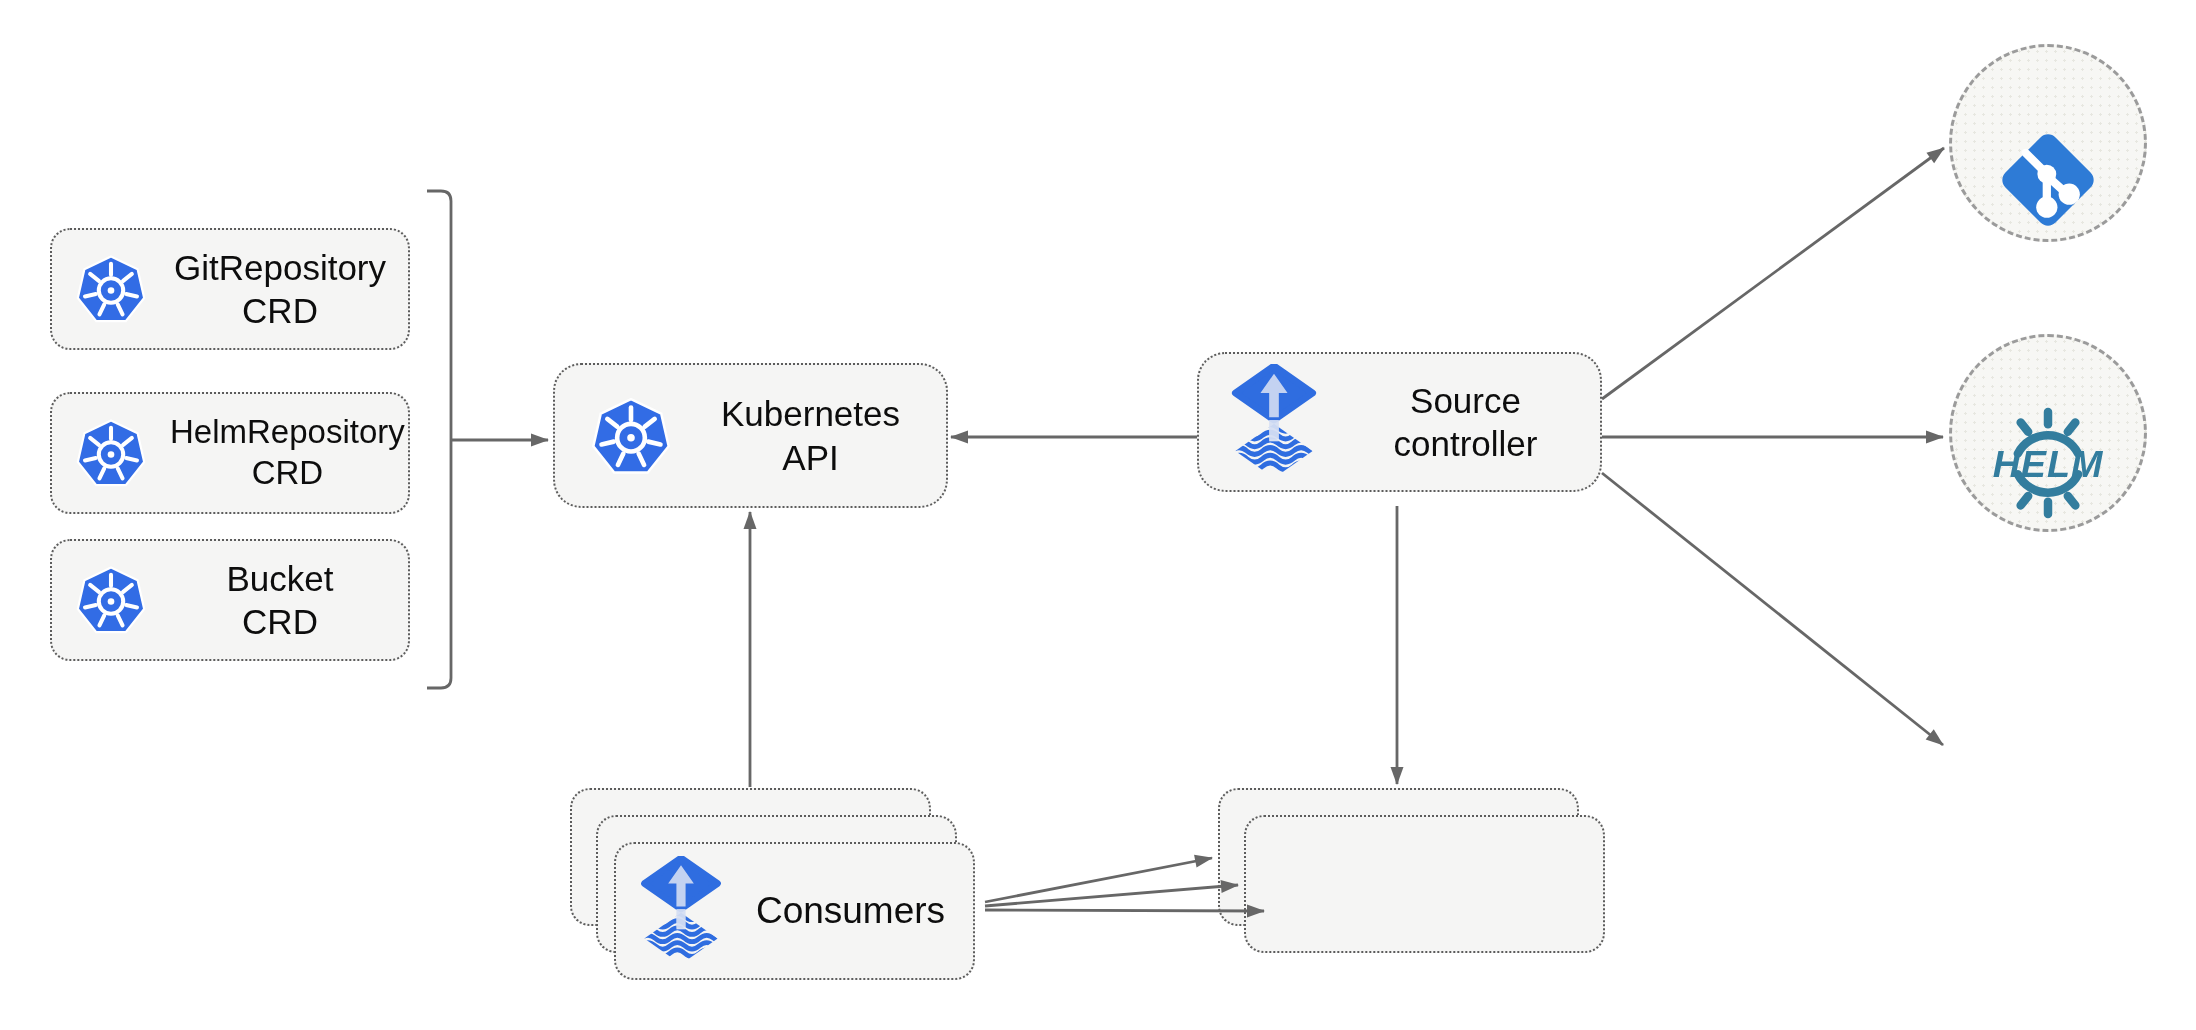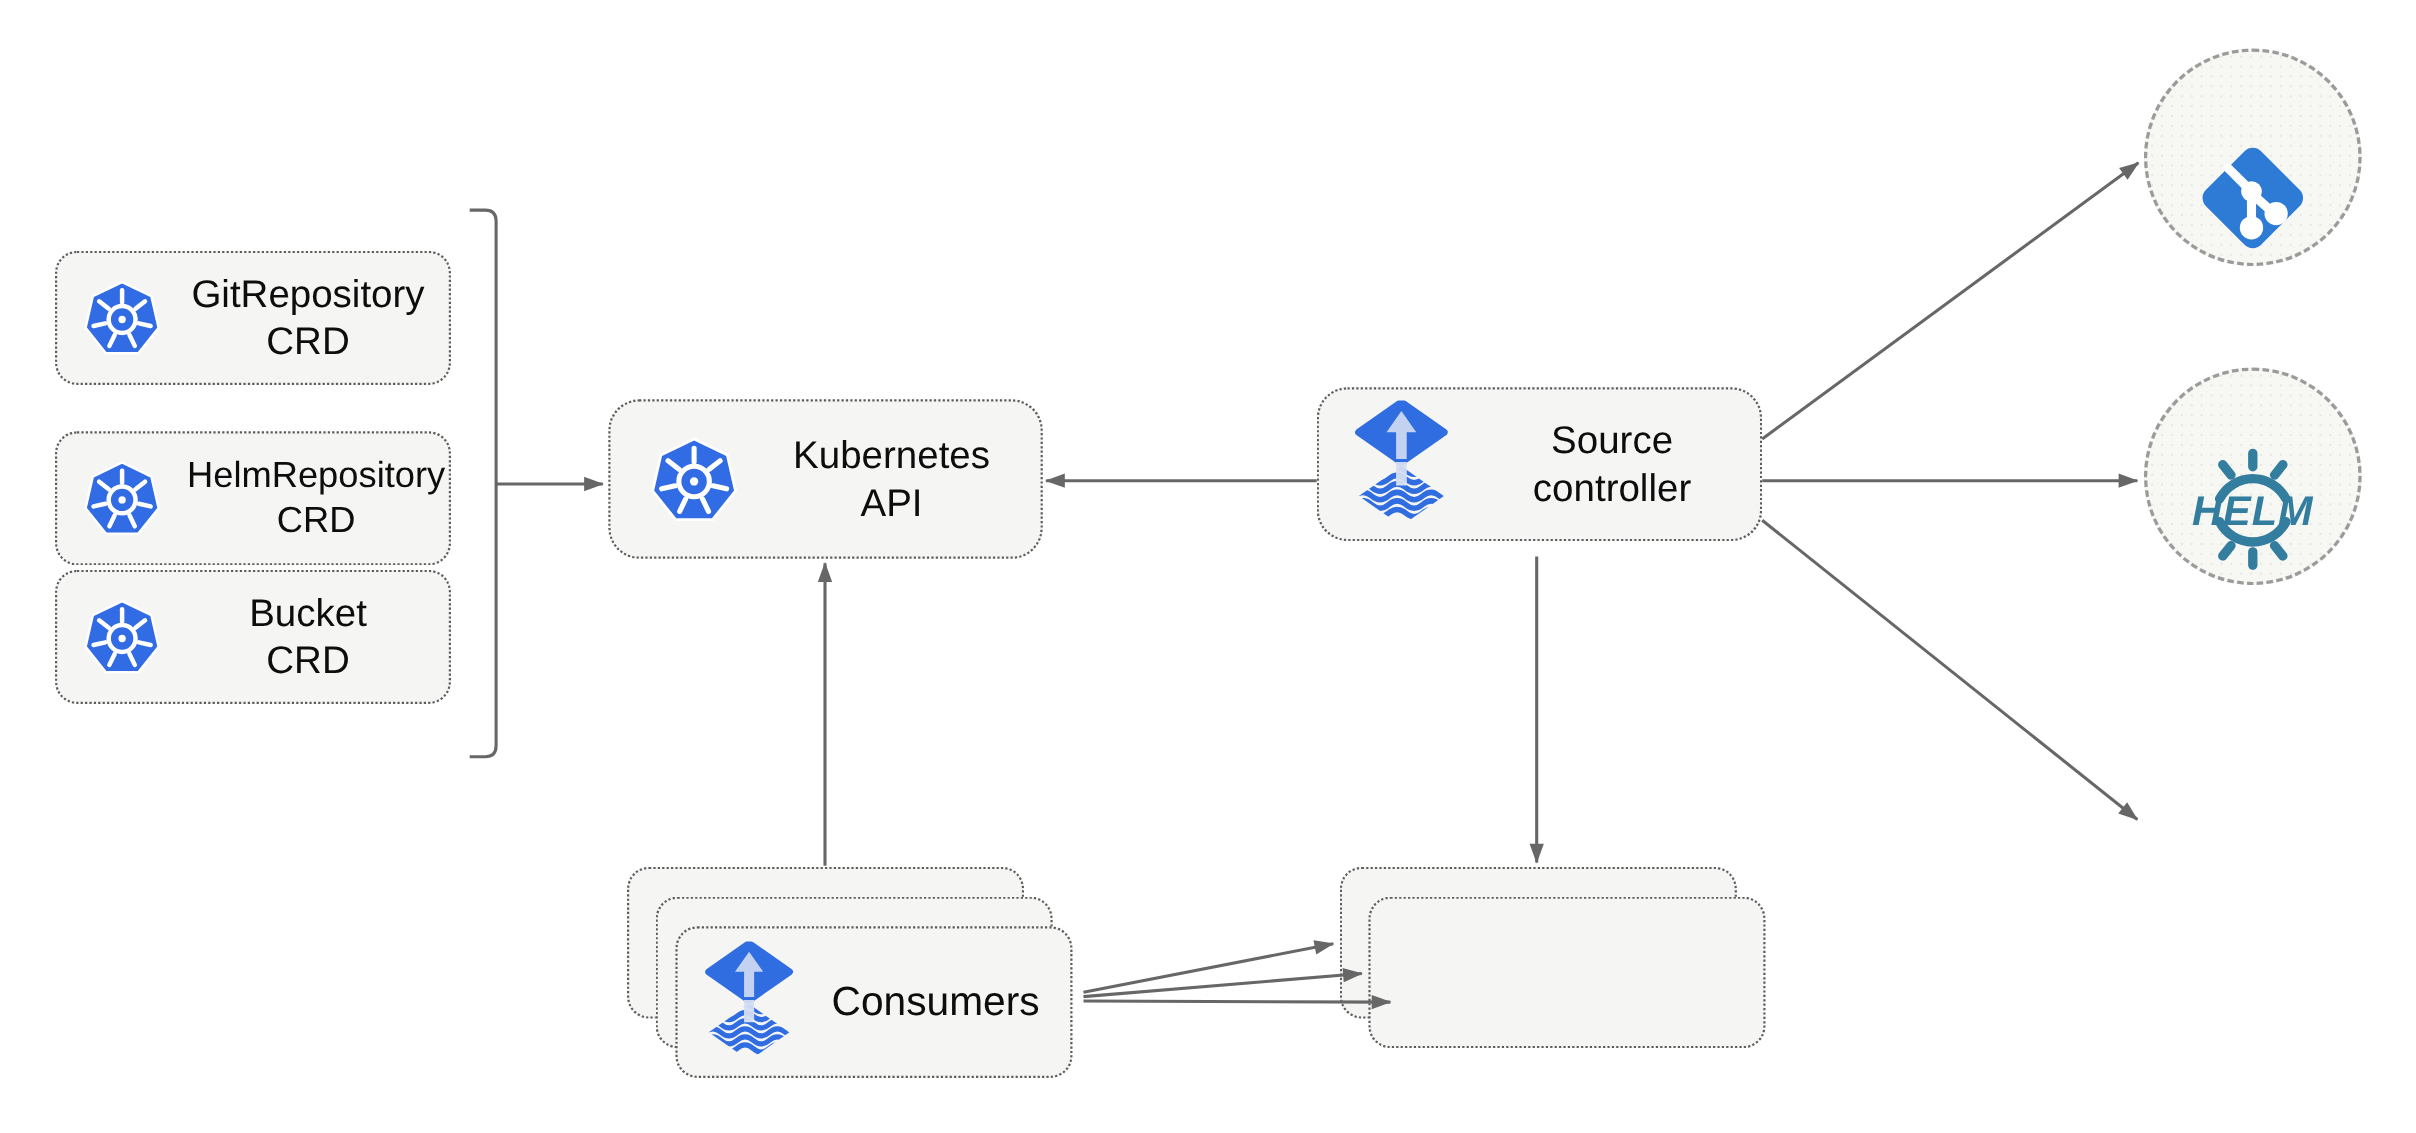--- a/index.html
+++ b/index.html
@@ -89,21 +89,21 @@
           <line x1="33.6" y1="38.9" x2="21.8" y2="29.6"></line>
         </g>
       </svg>
     </span>
     <span class="label" style="font-size:33px;">
       <span>HelmRepository</span><br>
       <span>CRD</span>
     </span>
   </div>
 
-  <div class="node" style="left:50px;top:518px;width:360px;height:122px;">
+  <div class="node" style="left:50px;top:539px;width:360px;height:122px;">
     <span class="icon" style="width:118px;">
       <svg width="74" height="74" viewBox="0 0 100 100">
         <polygon points="50,6 85.96,23.3 94.85,62.2 69.97,93.4 30.03,93.4 5.15,62.2 14.04,23.3" fill="#326ce5" stroke="#ffffff" stroke-width="3"></polygon>
         <circle cx="50" cy="52" r="16.5" fill="none" stroke="#ffffff" stroke-width="5.5"></circle>
         <circle cx="50" cy="52" r="4.5" fill="#ffffff"></circle>
         <g stroke="#ffffff" stroke-width="5.5" stroke-linecap="round">
           <line x1="50" y1="31" x2="50" y2="16"></line>
           <line x1="66.4" y1="38.9" x2="78.2" y2="29.6"></line>
           <line x1="70.5" y1="56.7" x2="85.1" y2="60.0"></line>
           <line x1="59.1" y1="70.9" x2="65.6" y2="84.4"></line>

